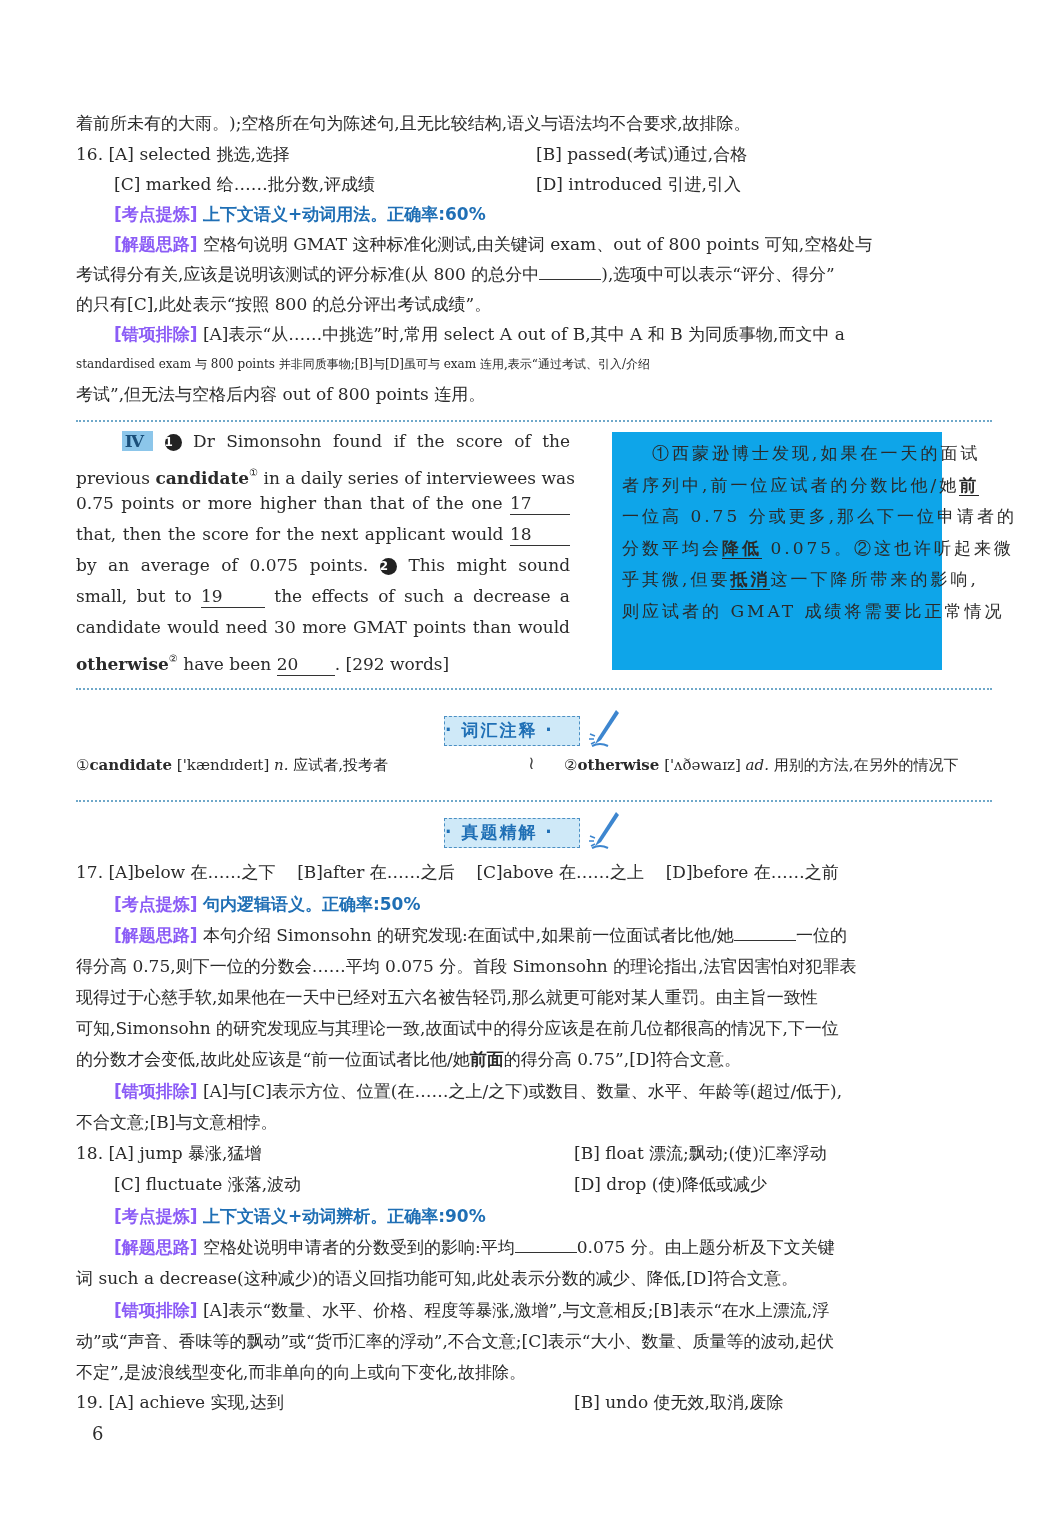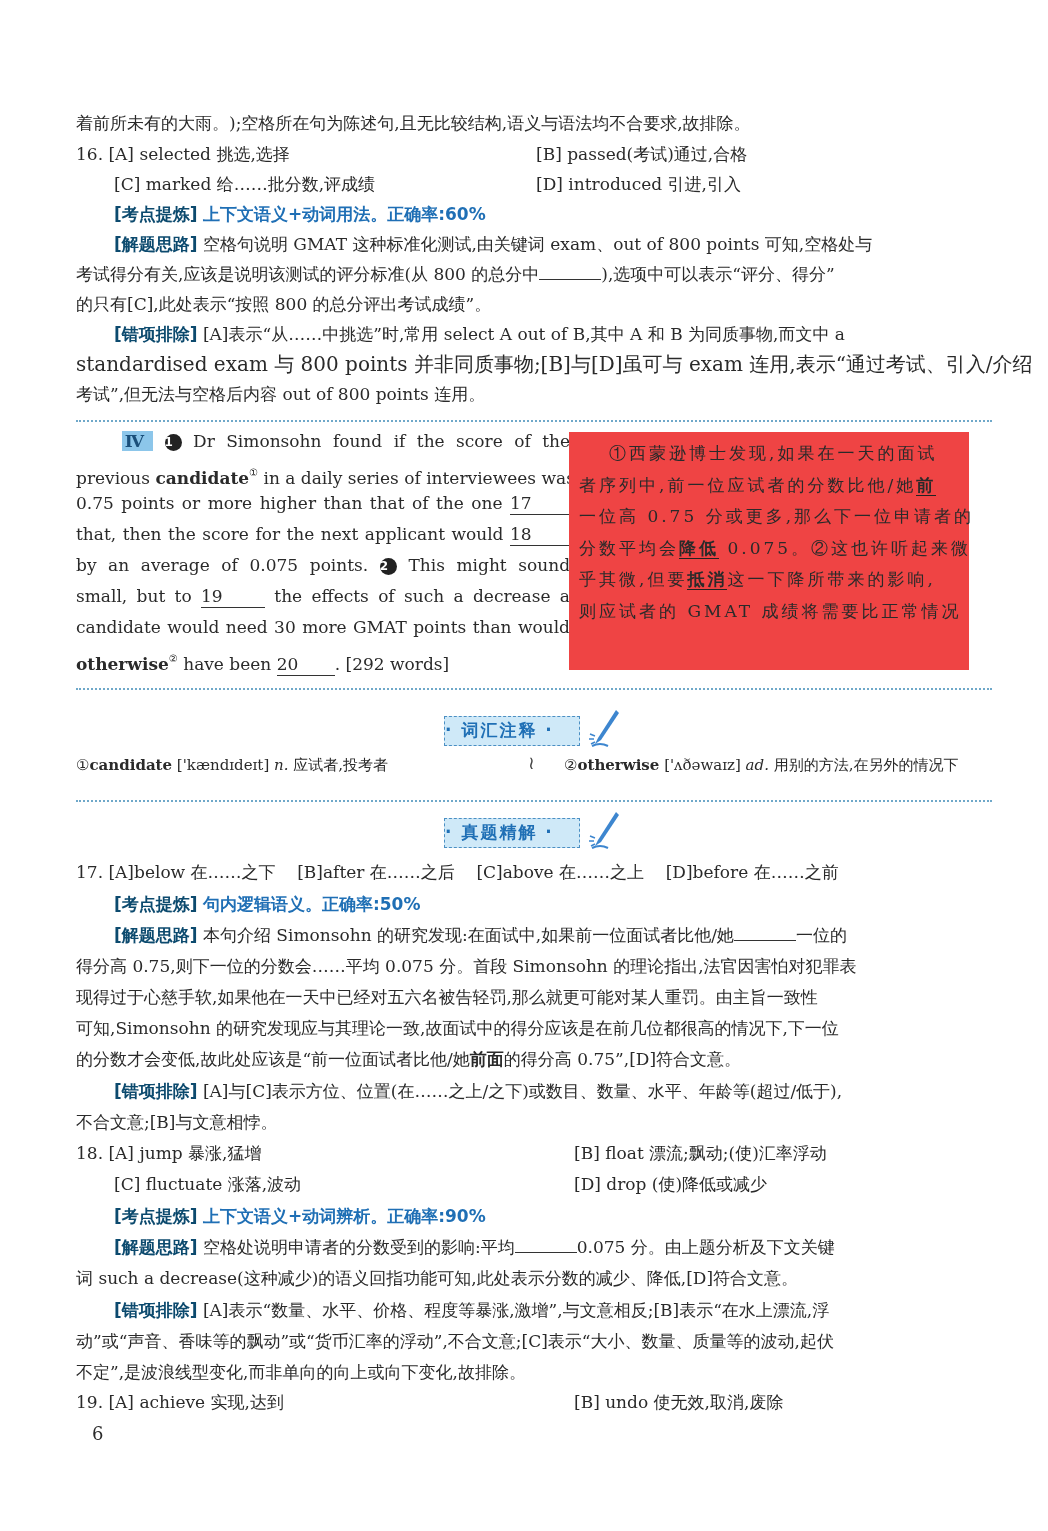--- a/index.html
+++ b/index.html
@@ -2,32 +2,32 @@
 <html><head>
 <meta charset="utf-8">
 <style>
   html, body { margin: 0; padding: 0; background: #ffffff; }
   body { width: 1048px; height: 1531px; position: relative; overflow: hidden;
          font-family: "DejaVu Serif", "Liberation Serif", serif; color: #2a2a2a; font-size: 17px; }
   .page { position: absolute; left: 76px; top: 0; width: 918px; }
   .line { position: absolute; left: 0; white-space: nowrap; line-height: 30px; height: 30px; }
   .sub { left: 38px; }
   .col2 { position: absolute; left: 498px; }
-  .label { color: #0c4a6e; font-family: "DejaVu Sans", "Liberation Sans", sans-serif; font-weight: bold; }
+  .label { color: #8b5cf6; font-family: "DejaVu Sans", "Liberation Sans", sans-serif; font-weight: bold; }
   .blue { color: #1f6fb5; font-family: "DejaVu Sans", "Liberation Sans", sans-serif; font-weight: bold; }
   .blank { display: inline-block; width: 62px; border-bottom: 1px solid #333; height: 18px; vertical-align: baseline; }
   .divider { position: absolute; left: 76px; width: 916px; border-top: 2px dotted #6fa8c9; height: 0; }
   .passage { position: absolute; left: 76px; top: 426px; width: 494px; font-size: 17px; line-height: 31px; text-align: justify; }
   .passage .pline { display: block; height: 31px; white-space: nowrap; text-align-last: justify; text-align: justify; }
   .passage .pline.last { text-align-last: left; }
   .roman { background: #8cc6ea; color: #1a4f7a; font-weight: bold; padding: 0 3px; font-family: "DejaVu Serif", serif; }
   .circ { display: inline-block; width: 17px; height: 17px; border-radius: 50%; background: #222; color: #fff; font-size: 12px; line-height: 17px; text-align: center; font-weight: bold; font-family: "DejaVu Sans", sans-serif; vertical-align: 1px; }
   .gap { display: inline-block; border-bottom: 1px solid #333; text-align: center; line-height: 22px; }
   .sup { font-size: 10px; vertical-align: 8px; }
-  .trans { position: absolute; left: 569px; top: 432px; width: 400px; height: 238px; background: #ef4444;
+  .trans { position: absolute; left: 612px; top: 432px; width: 330px; height: 238px; background: #0ea5e9;
            font-size: 17px; line-height: 31.5px; padding: 6px 10px; box-sizing: border-box; letter-spacing: 3px; }
   .trans .tl { display: block; white-space: nowrap; }
   .ul { border-bottom: 1.5px solid #222; font-weight: bold; }
   .badge { position: absolute; left: 444px; width: 136px; height: 30px; background: #cfe9f8; border: 1.5px dashed #4b8fc3;
            box-sizing: border-box; color: #1f6fb5; font-family: "DejaVu Sans", sans-serif; font-weight: bold; font-size: 17px;
            line-height: 27px; letter-spacing: 2px; }
   .pen { position: absolute; width: 34px; height: 40px; }
   .vocab { position: absolute; top: 756px; font-size: 15px; white-space: nowrap; }
   .wave { position: absolute; left: 528px; top: 752px; font-size: 18px; color: #444; }
   .pageno { position: absolute; left: 92px; top: 1423px; font-size: 18px; }
@@ -65,21 +65,21 @@
     <span>空格句说明 GMAT 这种标准化测试,由关键词 exam、out of 800 points 可知,空格处与</span>
   </div>
   <div class="line" style="top:259px">
     <span>考试得分有关,应该是说明该测试的评分标准(从 800 的总分中</span><span class="blank"></span><span>),选项中可以表示“评分、得分”</span>
   </div>
   <div class="line" style="top:289px">的只有[C],此处表示“按照 800 的总分评出考试成绩”。</div>
   <div class="line sub" style="top:319px">
     <span class="label">[错项排除]</span>
     <span>[A]表示“从……中挑选”时,常用 select A out of B,其中 A 和 B 为同质事物,而文中 a</span>
   </div>
-  <div class="line" style="top:349px;font-size:20px">standardised exam 与 800 points 并非同质事物;[B]与[D]虽可与 exam 连用,表示“通过考试、引入/介绍</div>
+  <div class="line" style="top:349px;font-size:12px">standardised exam 与 800 points 并非同质事物;[B]与[D]虽可与 exam 连用,表示“通过考试、引入/介绍</div>
   <div class="line" style="top:379px">考试”,但无法与空格后内容 out of 800 points 连用。</div>
 </div>
 
 <div class="divider" style="top:420px"></div>
 
 <div class="passage">
   <span class="pline">
     &nbsp;&nbsp;&nbsp;&nbsp;<span class="roman">Ⅳ</span>
     <span class="circ">1</span>
     <span>Dr Simonsohn found if the score of the</span>

